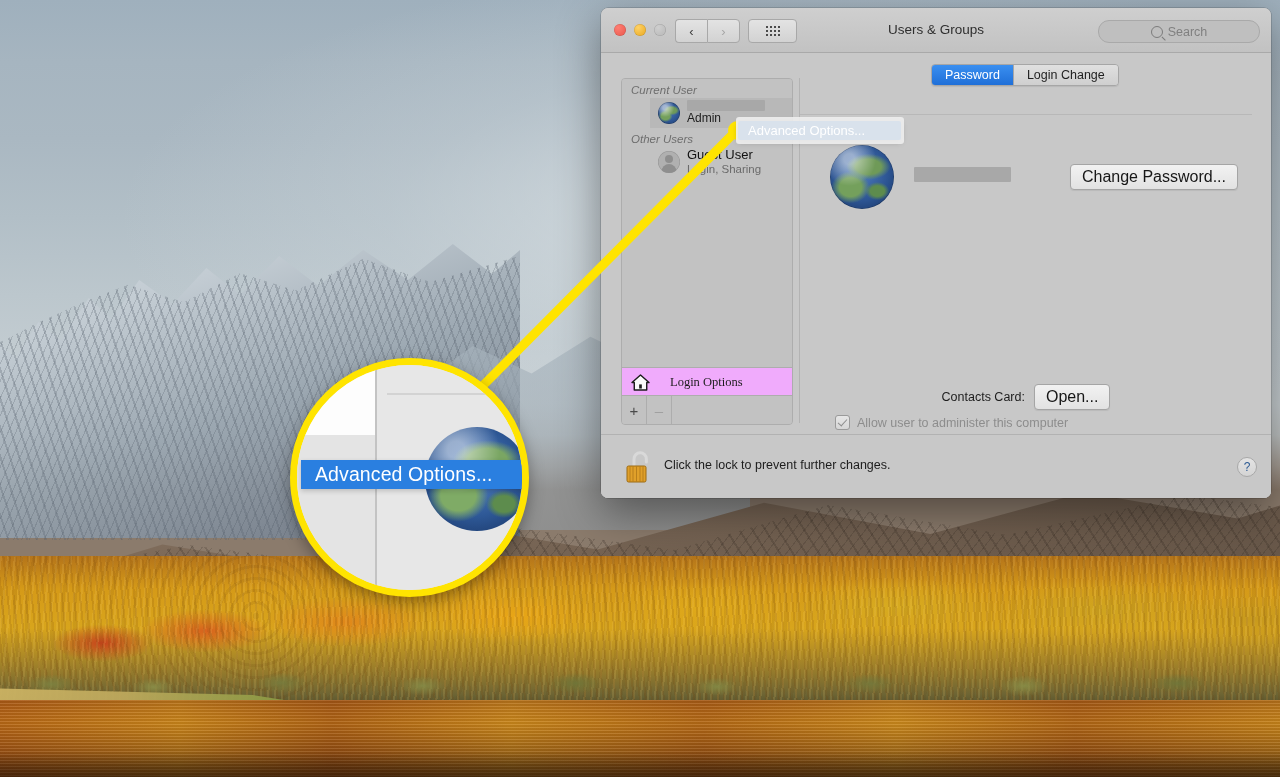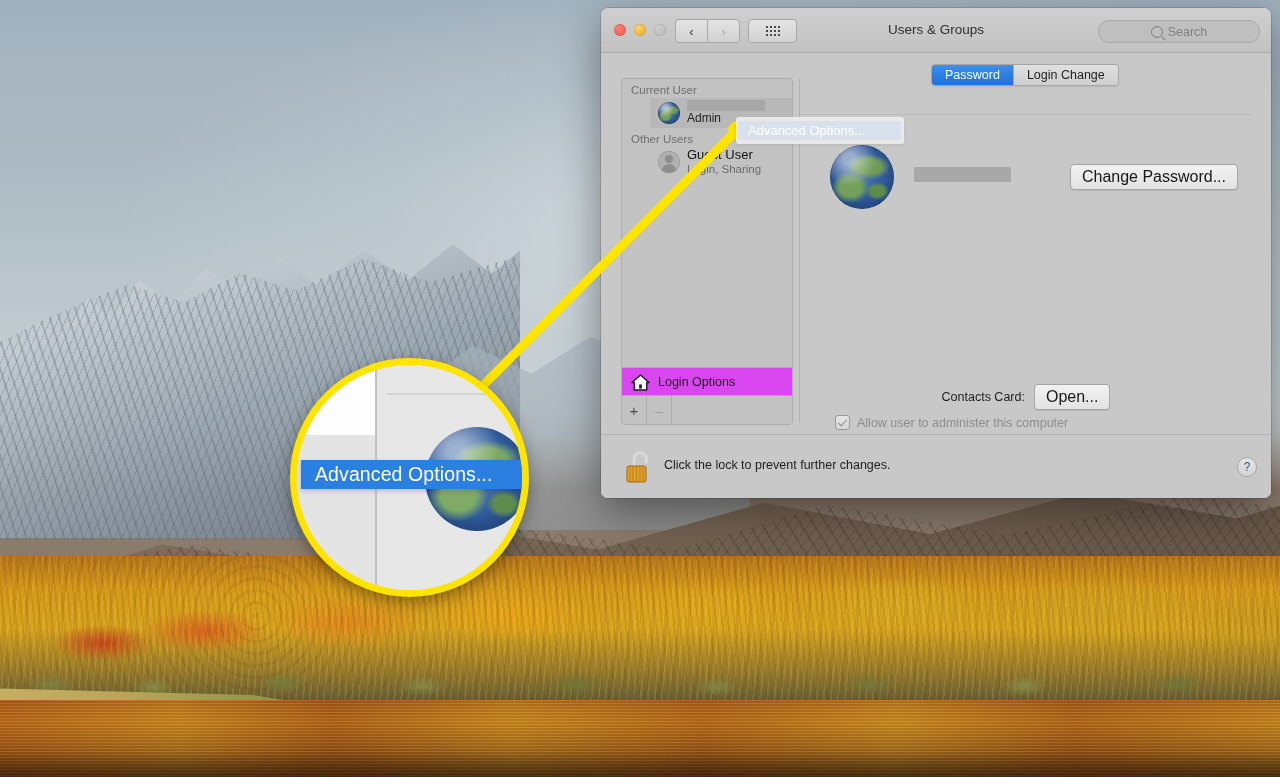--- a/index.html
+++ b/index.html
@@ -284,20 +284,21 @@
   .side-list {
     position: absolute;
     left: 0; right: 0; top: 0;
     bottom: 56px;
     background: #c2c2c2;
   }
   .group-hdr {
     font-size: 11.5px;
     color: #6e6e6e;
     padding: 5px 0 2px 9px;
+    font-style: italic;
   }
   .user-row {
     display: flex;
     align-items: center;
     gap: 7px;
     padding: 3px 8px;
     height: 30px;
     box-sizing: border-box;
     margin-left: 28px;
   }
@@ -350,23 +351,24 @@
   .user-name { font-size: 13px; color: #121212; }
   .user-sub2 { font-size: 11.5px; color: #6b6b6b; }
 
   .login-options {
     position: absolute;
     left: 0; right: 0; bottom: 28px;
     height: 28px;
     border-top: 1px solid #adadad;
     display: flex;
     align-items: center;
-    gap: 8px;
+    gap: 20px;
     padding-left: 9px;
-    background: #d946ef;
+    background: #f0abfc;
+    font-family: Liberation Serif, serif;
   }
   .house-icon { width: 19px; height: 17px; flex: 0 0 auto; }
   .login-options-label { font-size: 12.5px; color: #1d1d1d; }
 
   .side-footer {
     position: absolute;
     left: 0; right: 0; bottom: 0;
     height: 28px;
     border-top: 1px solid #adadad;
     display: flex;

